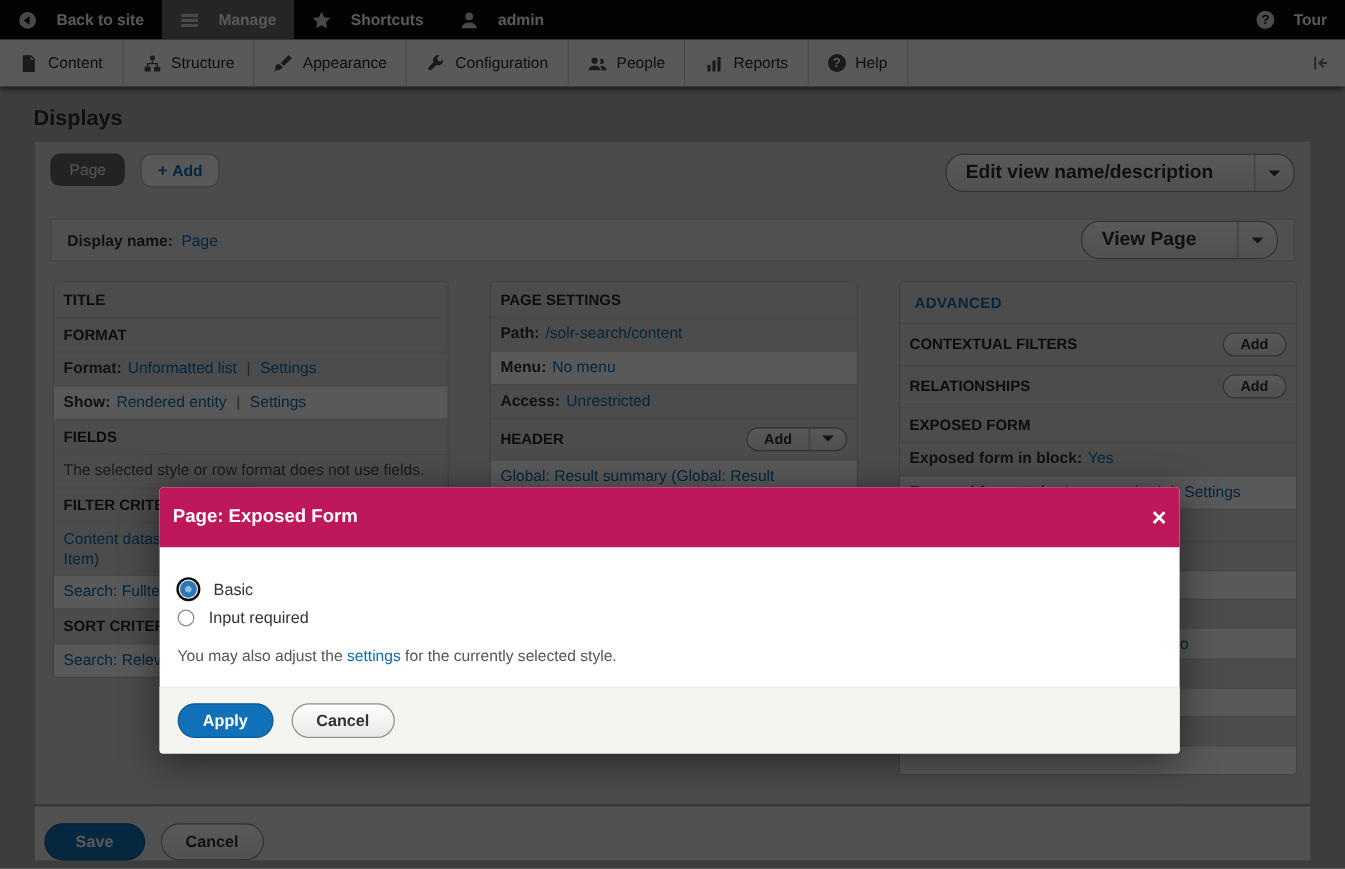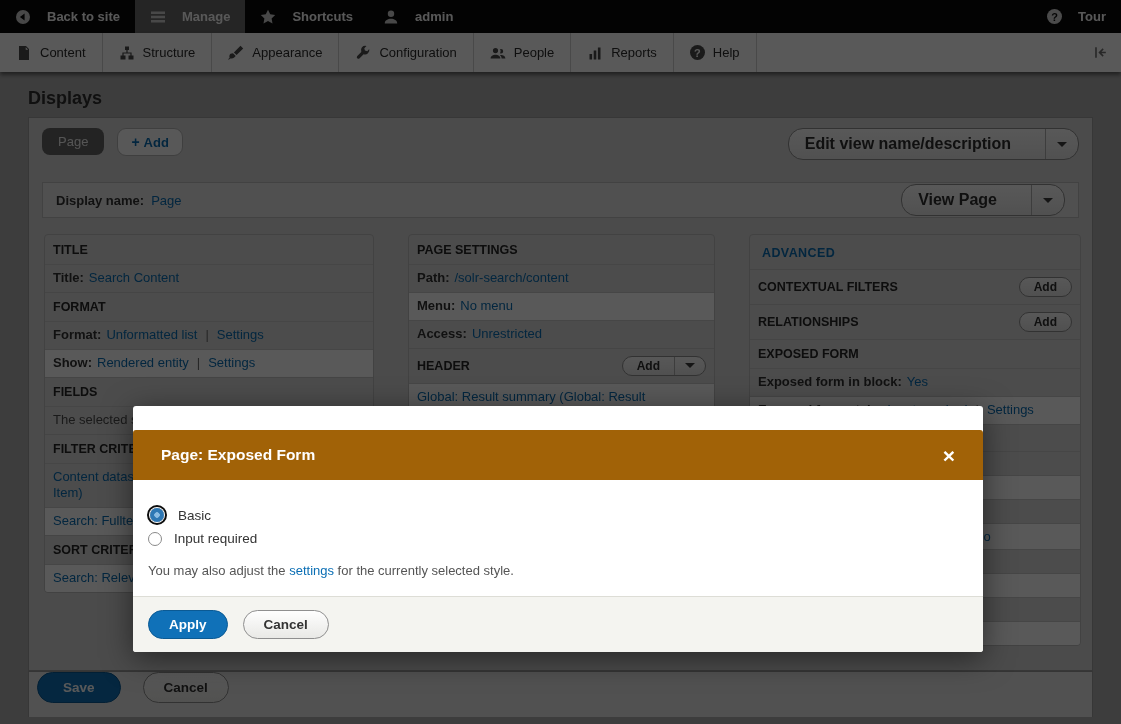--- a/index.html
+++ b/index.html
@@ -62,28 +62,28 @@
   .add-split .am { padding:2px 14px; display:flex; align-items:center; }
   .add-split .ac { padding:0 10px; border-left:1px solid #b0b0b0; display:flex; align-items:center; }
   .advanced-row { padding:11px 12px 9px; font-weight:700; font-size:12.5px; letter-spacing:.4px; }
   .advanced-row a { color:#0a6eb4; }
   .stripe { min-height:24px; border-top:1px solid #c9c9c9; padding:5px 8px; }
   .stripe.hdrh { min-height:27px; }
   .stripe.light { background:#fff; }
   .stripe .tail-link { margin-left:216px; }
 
   
-  .actions { margin:0 28px; background:#e8e8e8; border-top:1px solid #979797; border-left:1px solid #9e9e9e; border-right:1px solid #9e9e9e; height:46px; display:flex; align-items:flex-start; gap:22px; padding-left:8px; }
+  .actions { margin:0 28px; background:#e8e8e8; border-top:1px solid #979797; border-left:1px solid #9e9e9e; border-right:1px solid #9e9e9e; height:46px; display:flex; align-items:flex-end; gap:13px; padding-left:8px; }
   .btn-primary { background:#1071b8; color:#fff; font-weight:700; border:1px solid #0b5a94; border-radius:20em; padding:7px 25px; font-size:13.5px; cursor:pointer; font-family:inherit; }
   .btn-plain { background:linear-gradient(#fefefe,#e9e9e6); color:#333; font-weight:700; border:1px solid #8f8f8f; border-radius:20em; padding:7px 20px; font-size:13.5px; cursor:pointer; font-family:inherit; }
 
   
   .overlay { position:absolute; inset:0; background:rgba(0,0,0,0.65); z-index:10; }
   .modal { position:absolute; left:133px; top:406px; width:850px; z-index:20; background:#fff; border-radius:3px; box-shadow:0 6px 30px rgba(0,0,0,.5); }
-  .modal-hdr { background:#a16207; color:#fff; height:50px; display:flex; align-items:center; padding:0 28px; border-radius:3px 3px 0 0;margin-top:24px; }
+  .modal-hdr { background:#be185d; color:#fff; height:50px; display:flex; align-items:center; padding:0 11px; border-radius:3px 3px 0 0; }
   .modal-title { font-weight:700; font-size:15.5px; }
   .modal-close { margin-left:auto; font-weight:700; font-size:21px; line-height:1; color:#fff; cursor:pointer; }
   .modal-body { padding:26px 15px 18px; }
   .radio-row { display:flex; align-items:center; gap:12px; margin-bottom:7px; color:#333; font-size:13.5px; cursor:pointer; }
   .radio { width:14px; height:14px; border-radius:50%; border:1px solid #8a8a8a; background:#fff; flex:none; }
   .radio.checked { border:none; background:radial-gradient(circle at 50% 50%, #8abbe2 0 2.5px, #2d77b4 3px 7px); box-shadow:0 0 0 1px #fff, 0 0 0 3px #0c0c0c; margin:2px; }
   .modal-note { margin-top:17px; color:#555; }
   .modal-ftr { background:#f4f4f0; border-top:1px solid #ddddd6; padding:13px 15px; display:flex; align-items:center; gap:15px; border-radius:0 0 3px 3px; }
   .modal-ftr .btn-primary { padding:6px 20px; }
   .modal-ftr .btn-plain { padding:6px 20px; }
@@ -199,23 +199,20 @@
           <span class="split-caret">
               <span class="caret"></span>
             </span>
         </span>
       </div>
 
       <div class="cols">
 
         <div class="col">
           <div class="bucket-hdr">TITLE</div>
-          <div class="row">
-            <span class="lbl">Title:</span><a>Search Content</a>
-          </div>
           <div class="bucket-hdr">FORMAT</div>
           <div class="row">
             <span class="lbl">Format:</span><a>Unformatted list</a><span class="pipe">|</span><a>Settings</a>
           </div>
           <div class="row light">
             <span class="lbl">Show:</span><a>Rendered entity</a><span class="pipe">|</span><a>Settings</a>
           </div>
           <div class="bucket-hdr">FIELDS</div>
           <div class="row">
             <span class="note">The selected style or row format does not use fields.</span>

